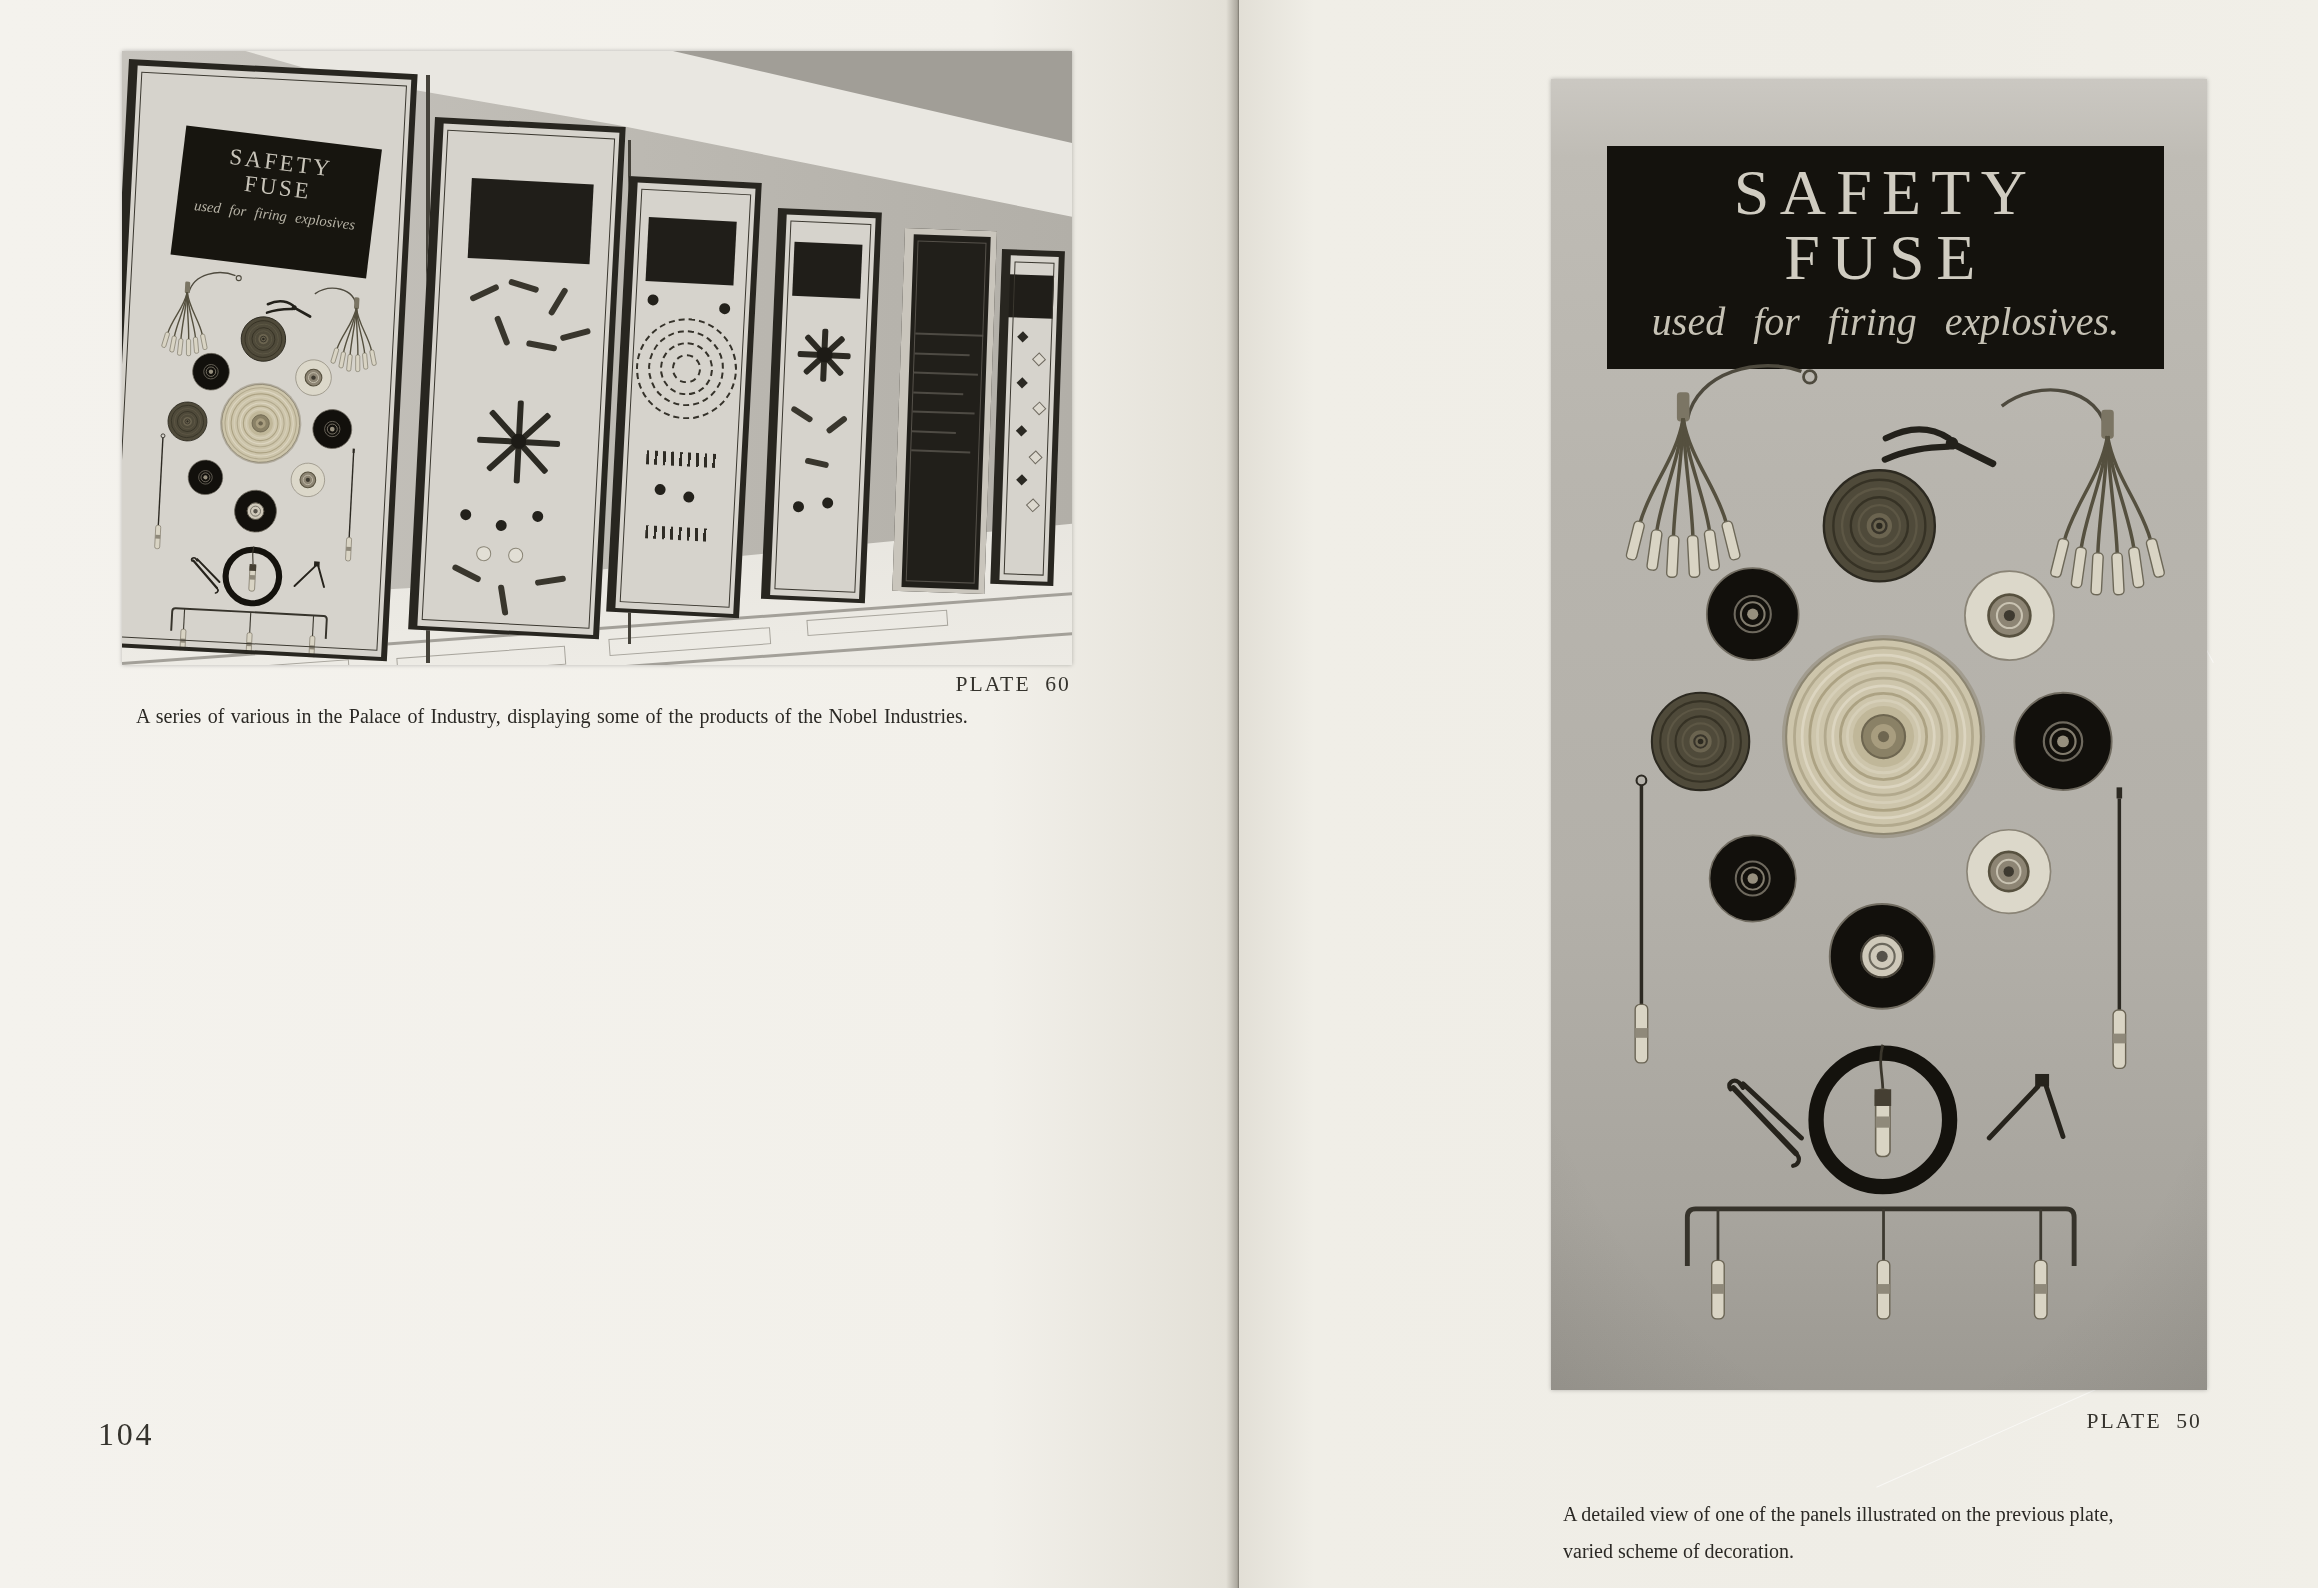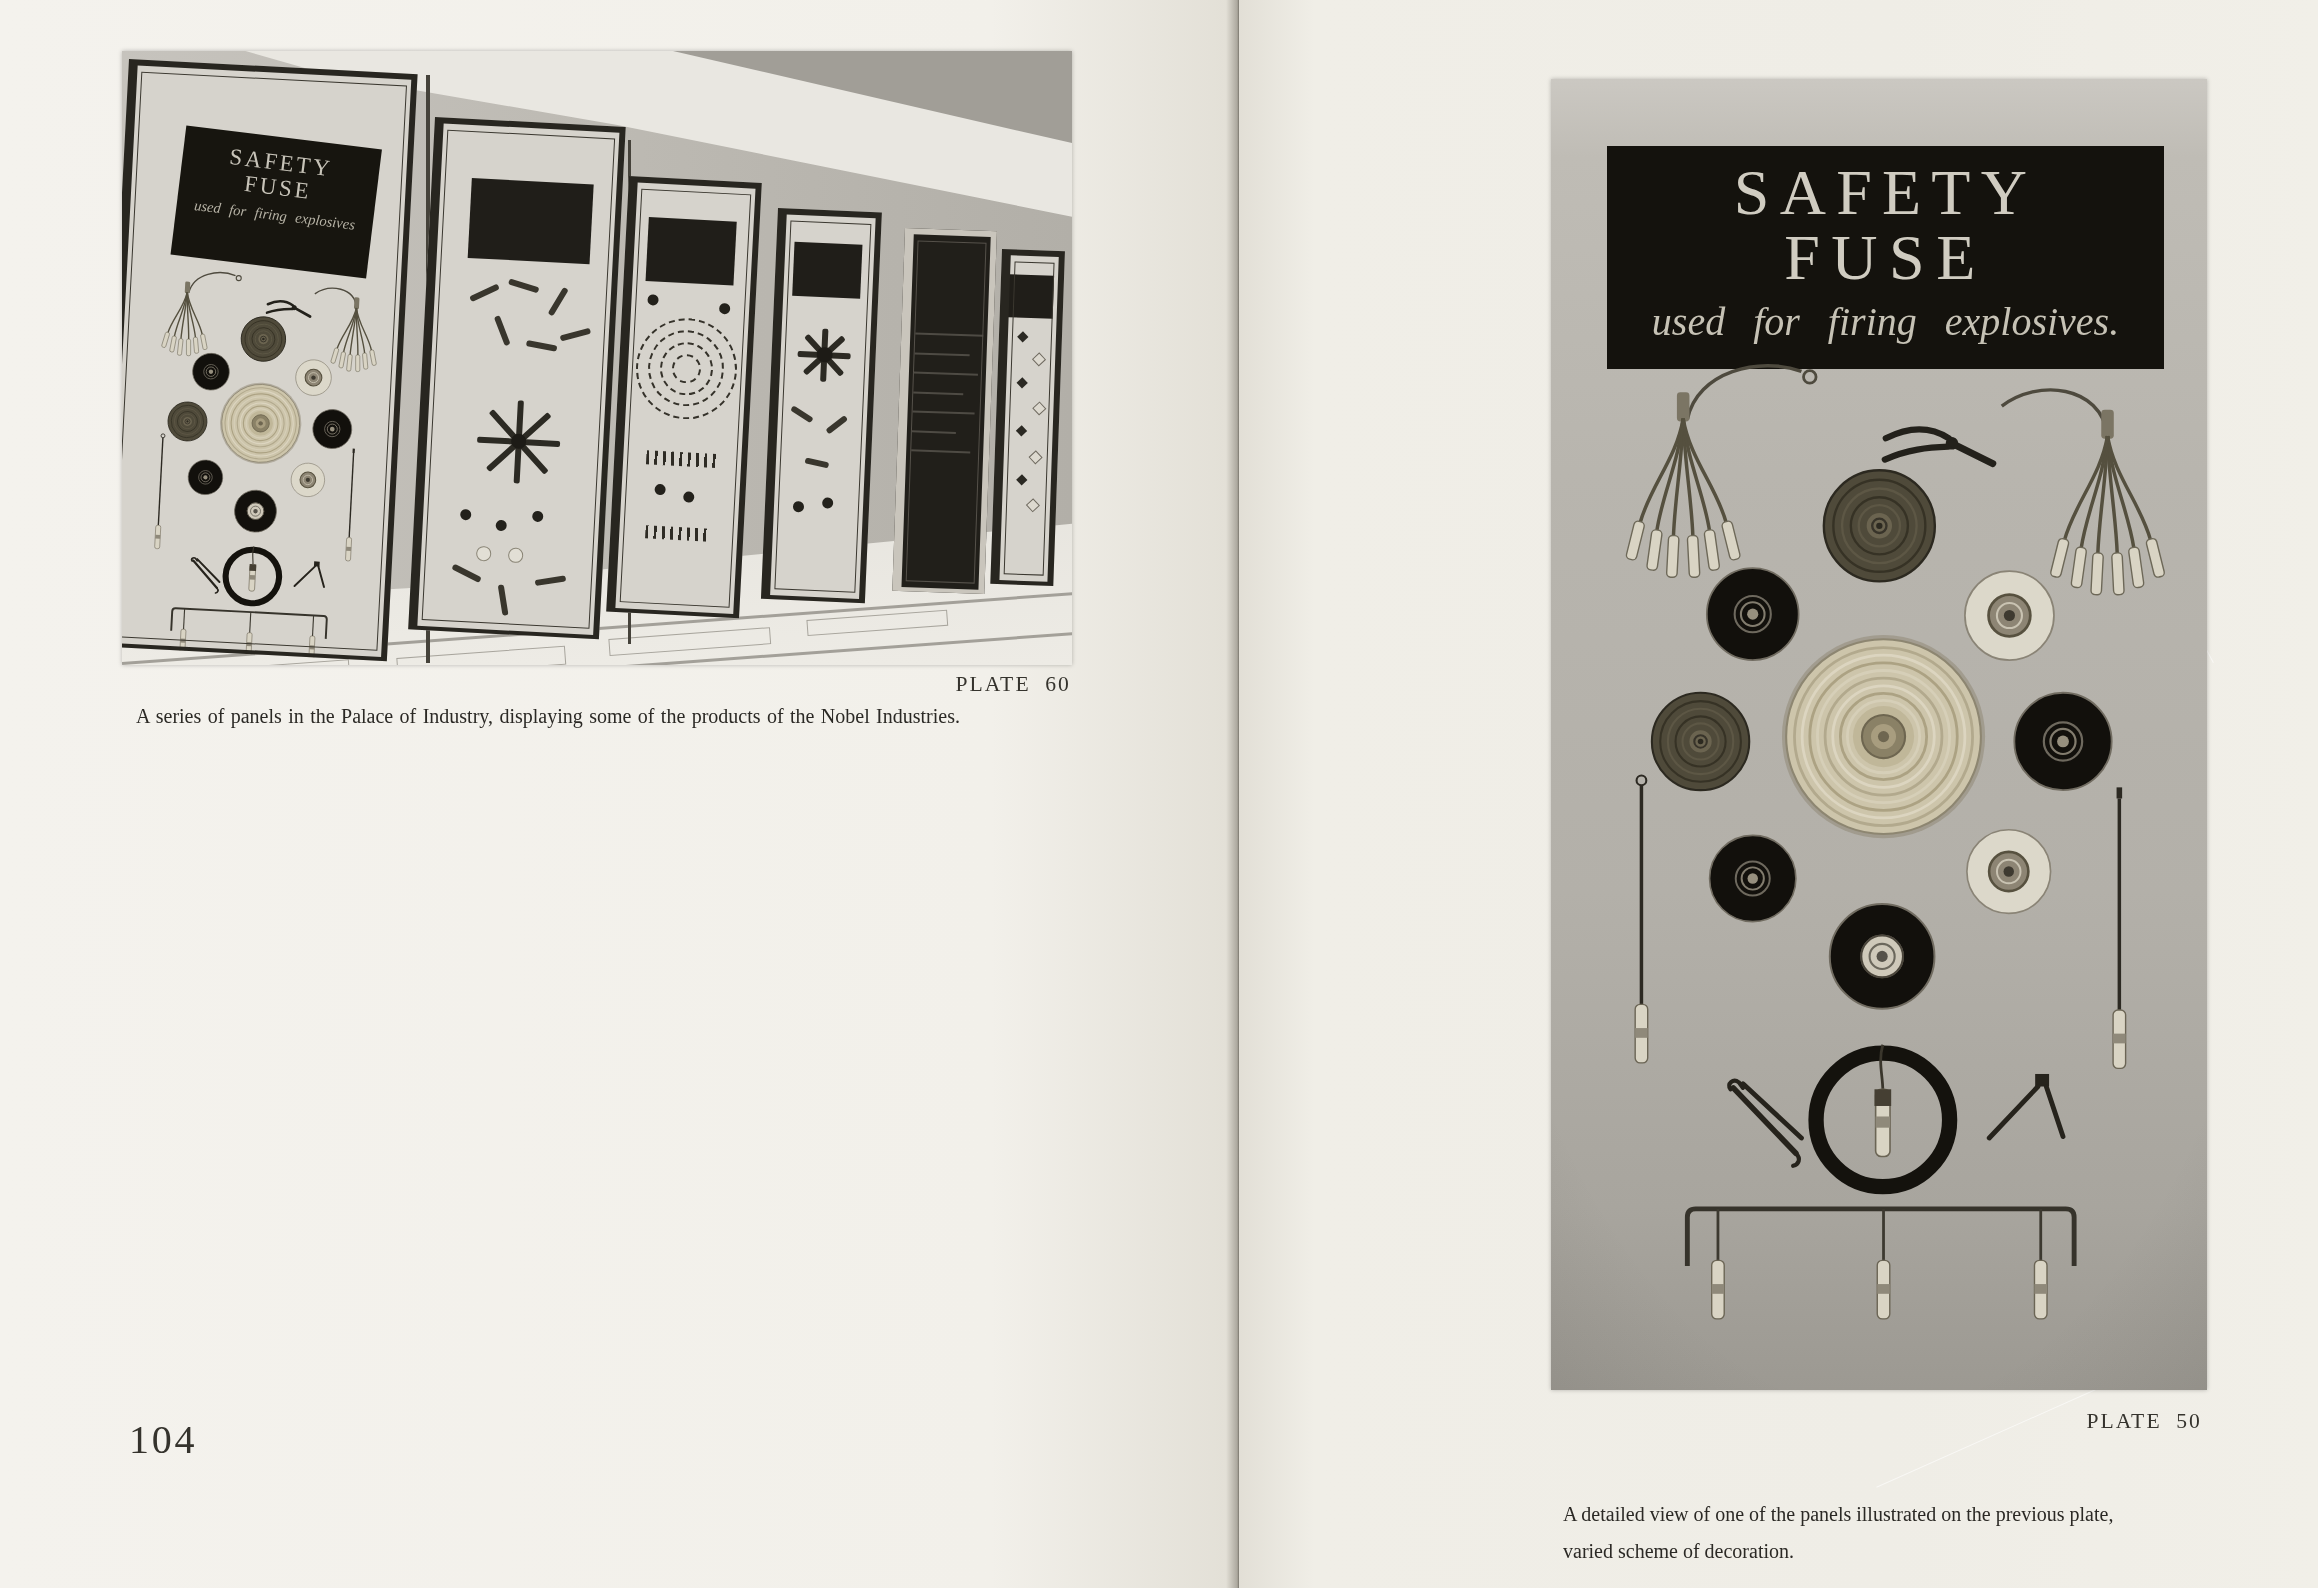--- a/index.html
+++ b/index.html
@@ -12,21 +12,21 @@
           background:linear-gradient(90deg,rgba(60,55,45,0) 0%,rgba(70,64,52,.35) 40%,rgba(38,34,26,.8) 52%,rgba(70,64,52,.25) 64%,rgba(60,55,45,0) 100%);}
   .scr{position:absolute;height:0.7px;background:rgba(255,255,255,.6);}
 
   
   .plate-label{position:absolute;font-size:21.6px;letter-spacing:2.1px;word-spacing:7px;color:#35332d;text-align:right;}
   .pl90{top:672px;left:800px;width:271px;}
   .pl91{top:1409px;left:1920px;width:282px;}
   .caption{font-size:20px;color:#2b2925;}
   .cap90{position:absolute;top:705px;left:136px;white-space:nowrap;word-spacing:1.4px;}
   .cap91{position:absolute;top:1496px;left:1563px;width:657px;line-height:1.83;}
-  .folio{position:absolute;top:1416px;left:129px;font-size:40px;letter-spacing:2.8px;color:#35332d;}
+  .folio{position:absolute;top:1416px;left:98px;font-size:32px;letter-spacing:2.8px;color:#35332d;}
 
   
   .photo90{position:absolute;left:122px;top:51px;width:950px;height:614px;overflow:hidden;
            background:linear-gradient(90deg,#c6c3bd 0%,#bdbab3 50%,#b2afa8 100%);box-shadow:0 0 4.2px rgba(0,0,0,.25);}
   .ceil{position:absolute;inset:0;background:#e9e7e1;clip-path:polygon(13% 0,100% 0,100% 27%,52% 12%,22% 4%);}
   .ceilshadow{position:absolute;inset:0;background:#a19e97;clip-path:polygon(58% 0,100% 0,100% 15%);}
   .floorband{position:absolute;inset:0;background:linear-gradient(180deg,#d8d5ce,#edebe5);
              clip-path:polygon(0 90%,30% 87.5%,100% 77%,100% 100%,0 100%);}
   .groove{position:absolute;height:2.8px;width:105%;background:#a3a099;transform-origin:left center;transform:rotate(-4.2deg);}
   .wainscot{position:absolute;border:1.4px solid #a8a59d;transform-origin:left center;transform:rotate(-4.2deg);}
@@ -312,21 +312,21 @@
         <div class="dia lt" style="left:38px;top:153px"></div>
         <div class="dia" style="left:22px;top:177px"></div>
         <div class="dia lt" style="left:36px;top:202px"></div>
         <div class="dia" style="left:24px;top:226px"></div>
         <div class="dia lt" style="left:35px;top:250px"></div>
         <div class="frame"></div>
       </div>
     </figure>
 
     <div class="plate-label pl90">PLATE 60</div>
-    <div class="caption cap90">A series of panels in the Palace of Industry, displaying some of the products of the Nobel Industries.</div>
+    <div class="caption cap90">A series of various in the Palace of Industry, displaying some of the products of the Nobel Industries.</div>
     <div class="folio">104</div>
   </section>
 
   <div class="gutter"></div>
 
   <section class="page right">
     <div class="scr" style="left:348px;top:1009px;width:292px;transform:rotate(34deg)"></div>
     <div class="scr" style="left:626px;top:1433px;width:264px;transform:rotate(-24deg)"></div>
     <div class="scr" style="left:821px;top:570px;width:209px;transform:rotate(62deg)"></div>
   </section>

